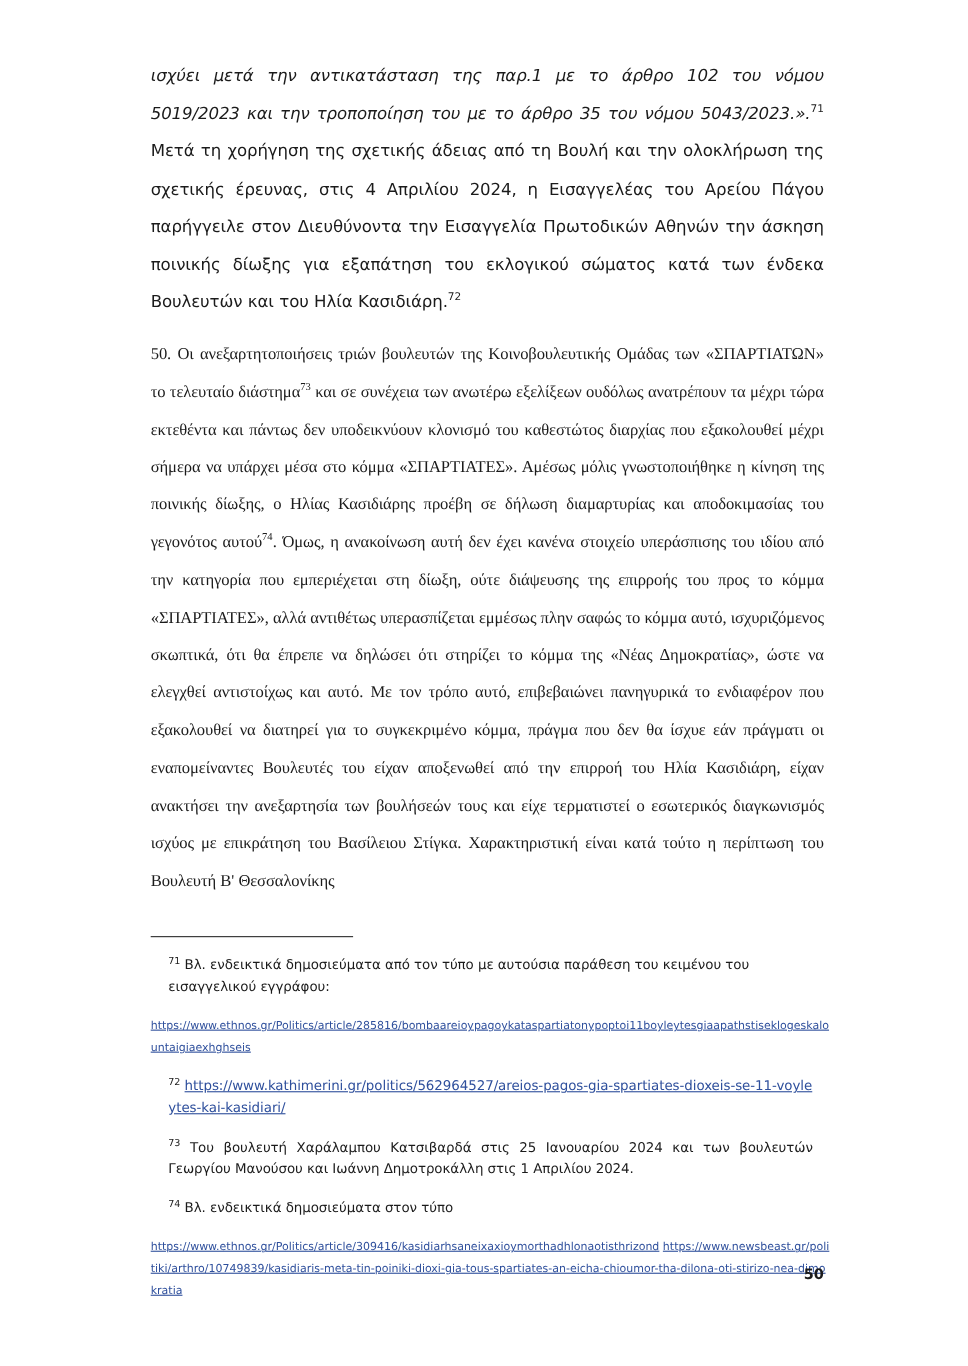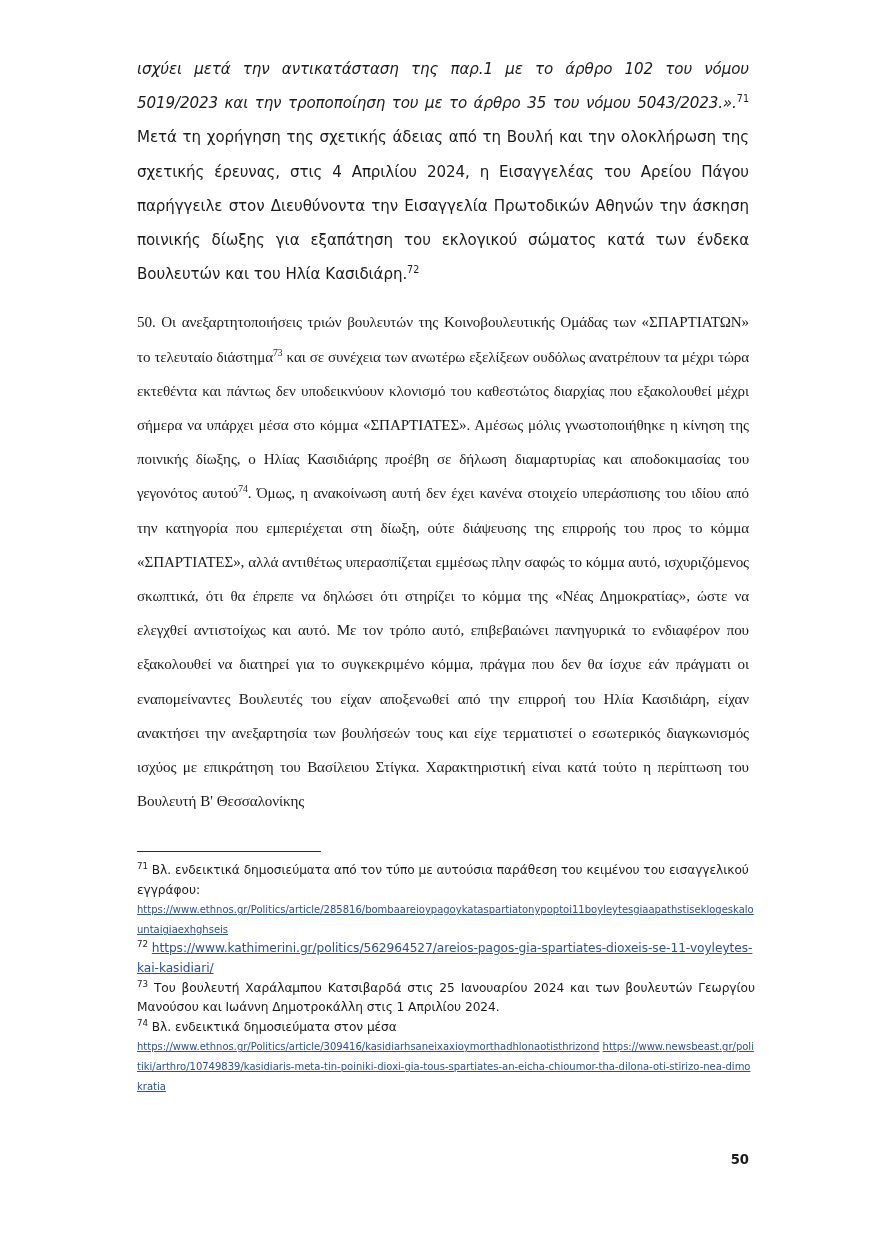--- a/index.html
+++ b/index.html
@@ -59,21 +59,21 @@
   .fn-rule {
     width: 184px;
     height: 0;
     border-top: 1.1px solid #2b2b2b;
     margin: 0 0 9px 0;
   }
   .fn-item {
     font-size: 12.2px;
     line-height: 19.6px;
     text-align: justify;
-    margin: 0;
+    margin: 16px;
     color: #1b1b1b;
     letter-spacing: -0.05px;
   }
   .fn-item.justify-none { text-align: left; }
   .fn-num {
     font-size: 8.7px;
     vertical-align: super;
     line-height: 0;
   }
   .link {
@@ -120,20 +120,20 @@
 
     <div class="fn-rule"></div>
 
     <p class="fn-item justify-none"><sup class="fn-num">71</sup> <span>Βλ. ενδεικτικά δημοσιεύματα από τον τύπο με αυτούσια παράθεση του κειμένου του εισαγγελικού εγγράφου:</span></p>
     <p class="fn-urlline"><span class="link">https://www.ethnos.gr/Politics/article/285816/bombaareioypagoykataspartiatonypoptoi11boyleytesgiaapathstiseklogeskalountaigiaexhghseis</span></p>
 
     <p class="fn-item justify-none"><sup class="fn-num">72</sup> <span class="link">https://www.kathimerini.gr/politics/562964527/areios-pagos-gia-spartiates-dioxeis-se-11-voyleytes-kai-kasidiari/</span></p>
 
     <p class="fn-item"><sup class="fn-num">73</sup> <span>Του βουλευτή Χαράλαμπου Κατσιβαρδά στις 25 Ιανουαρίου 2024 και των βουλευτών Γεωργίου Μανούσου και Ιωάννη Δημοτροκάλλη στις 1 Απριλίου 2024.</span></p>
 
-    <p class="fn-item justify-none"><sup class="fn-num">74</sup> <span>Βλ. ενδεικτικά δημοσιεύματα στον μέσα</span></p>
+    <p class="fn-item justify-none"><sup class="fn-num">74</sup> <span>Βλ. ενδεικτικά δημοσιεύματα στον τύπο</span></p>
     <p class="fn-urlline"><span class="link">https://www.ethnos.gr/Politics/article/309416/kasidiarhsaneixaxioymorthadhlonaotisthrizond</span> <span class="link">https://www.newsbeast.gr/politiki/arthro/10749839/kasidiaris-meta-tin-poiniki-dioxi-gia-tous-spartiates-an-eicha-chioumor-tha-dilona-oti-stirizo-nea-dimokratia</span></p>
 
   </div>
 
   <div class="page-number">50</div>
 
 </div>
 
 </body></html>

